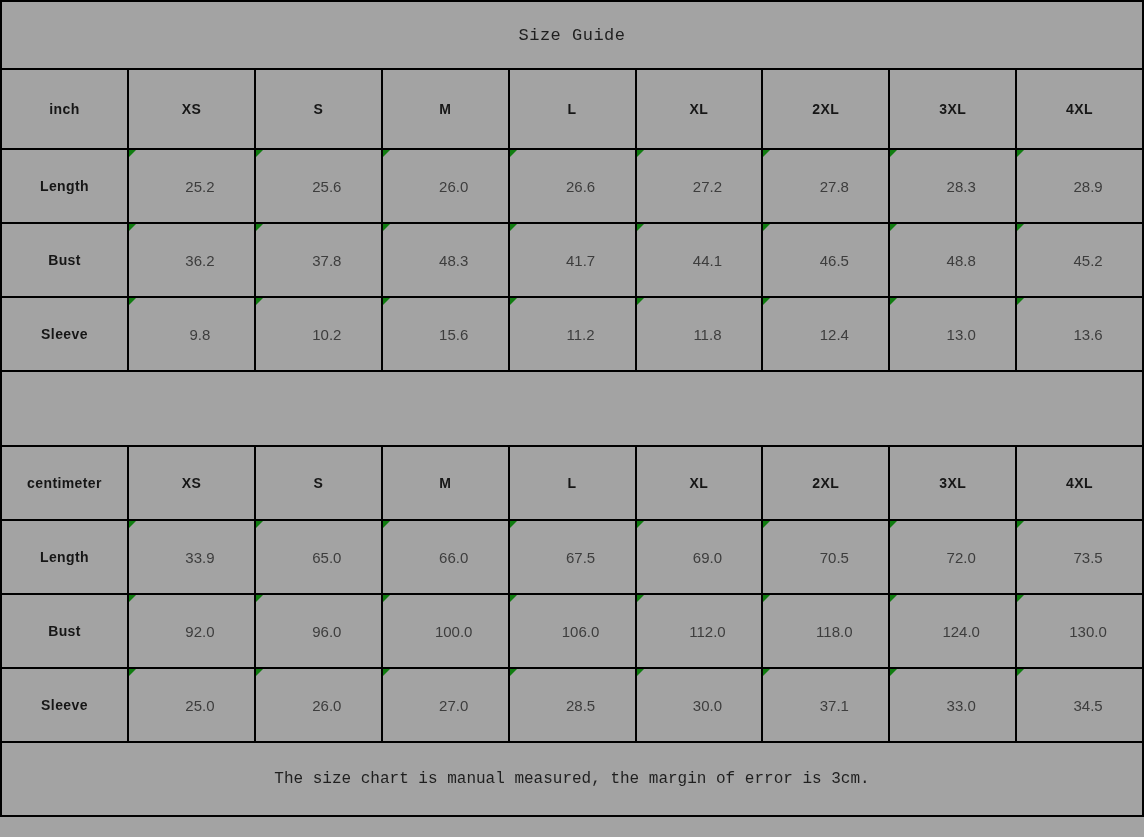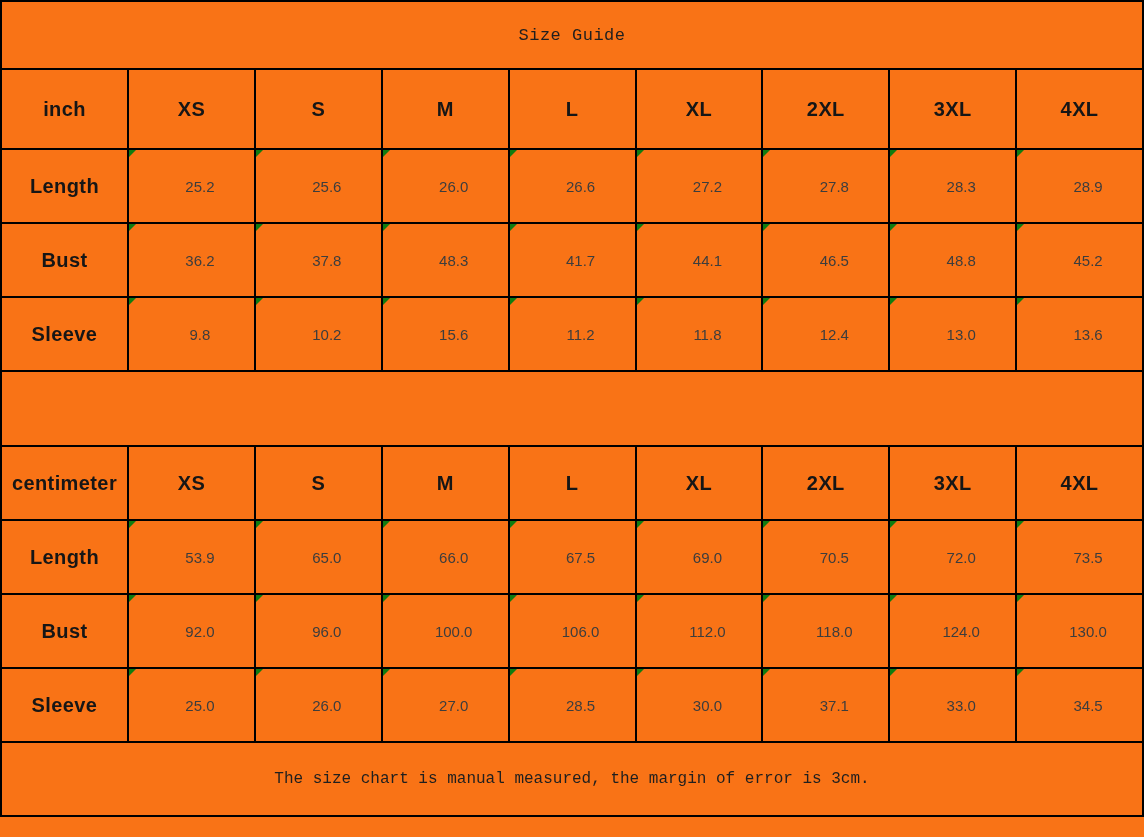--- a/index.html
+++ b/index.html
@@ -1,17 +1,17 @@
 <!DOCTYPE html>
 <html><head>
 <meta charset="utf-8">
 <style>
   html,body{margin:0;padding:0;background:#ffffff;}
   .sheet{
-    width:1144px;height:837px;background:#f97316;box-sizing:border-box;
+    width:1144px;height:837px;background:#a3a3a3;box-sizing:border-box;
     font-family:"Liberation Sans",sans-serif;
   }
   table.sizeguide{
     border-collapse:collapse;table-layout:fixed;width:1144px;
   }
   table.sizeguide col.label-col{width:127px;}
   table.sizeguide td,table.sizeguide th{
     border:2px solid #000000;text-align:center;vertical-align:middle;
     padding:0;overflow:hidden;
   }
@@ -19,21 +19,21 @@
   tr.r-head1 th{height:78px;}
   tr.r-data td,tr.r-data th{height:72px;}
   tr.r-spacer td{height:73px;}
   tr.r-head2 th{height:72px;border-radius:11px;}
   tr.r-footer td{height:72px;}
 
   .mono{font-family:"Liberation Mono","DejaVu Sans Mono",monospace;color:#1f1f1f;}
   td.title-cell{font-size:17px;letter-spacing:0.5px;}
   td.footer-cell{font-size:16px;}
 
-  th.hdr{font-weight:bold;font-size:20px;color:#161616;letter-spacing:0.4px;
+  th.hdr{font-weight:bold;font-size:14px;color:#161616;letter-spacing:0.4px;
          font-family:"Liberation Sans",sans-serif;}
   td.v{position:relative;font-size:15px;color:#3d3d3d;}
   td.v .val{display:inline-block;margin-left:17px;}
   .tri{
     position:absolute;top:0;left:0;width:0;height:0;
     border-top:7px solid #107c10;border-right:7px solid transparent;
   }
 </style>
 </head>
 <body>
@@ -116,21 +116,21 @@
       <th class="hdr">M</th>
       <th class="hdr">L</th>
       <th class="hdr">XL</th>
       <th class="hdr">2XL</th>
       <th class="hdr">3XL</th>
       <th class="hdr">4XL</th>
     </tr>
 
     <tr class="r-data">
       <th class="hdr">Length</th>
-      <td class="v"><span class="tri"></span><span class="val">53.9</span></td>
+      <td class="v"><span class="tri"></span><span class="val">33.9</span></td>
       <td class="v"><span class="tri"></span><span class="val">65.0</span></td>
       <td class="v"><span class="tri"></span><span class="val">66.0</span></td>
       <td class="v"><span class="tri"></span><span class="val">67.5</span></td>
       <td class="v"><span class="tri"></span><span class="val">69.0</span></td>
       <td class="v"><span class="tri"></span><span class="val">70.5</span></td>
       <td class="v"><span class="tri"></span><span class="val">72.0</span></td>
       <td class="v"><span class="tri"></span><span class="val">73.5</span></td>
     </tr>
 
     <tr class="r-data">

